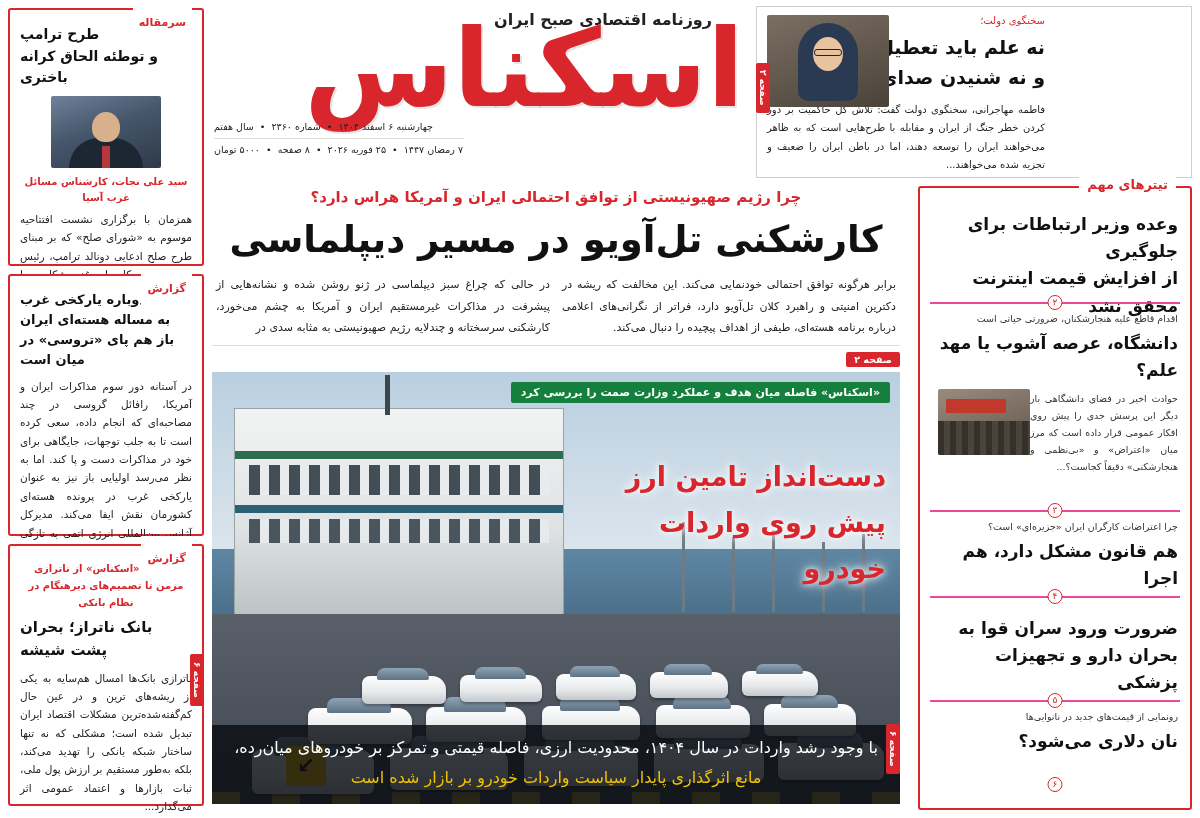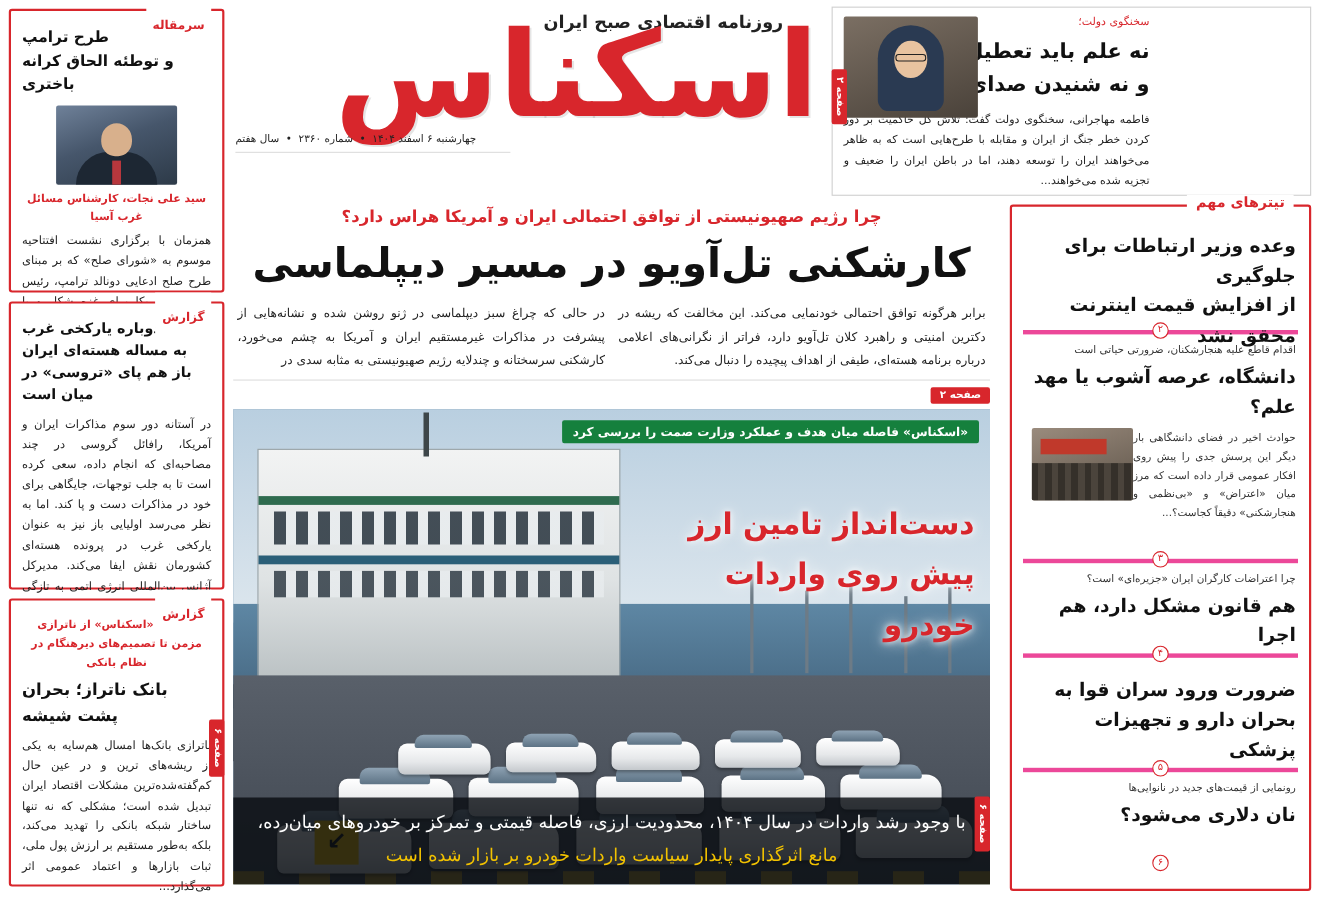--- a/index.html
+++ b/index.html
@@ -310,21 +310,21 @@
     border: 2px solid #d8262c;
     border-radius: 3px;
     padding: 16px 10px 8px;
   }
   #rc-title {
     position: absolute; top: -11px; right: 14px;
     background: #fff; color: #d8262c;
     font-size: 13px; font-weight: bold; padding: 0 8px;
   }
   .rc-item {
-    border-bottom: 4px solid #ec4899;
+    border-bottom: 2px solid #ec4899;
     padding: 7px 2px 9px;
     position: relative;
   }
   .rc-item:last-child { border-bottom: none; }
   .rc-kicker { font-size: 9.5px; color: #333; text-align: right; line-height: 1.6; margin-bottom: 4px; }
   .rc-head { font-size: 17px; font-weight: bold; color: #111; text-align: right; line-height: 1.6; }
   .rc-body { font-size: 9.5px; color: #333; text-align: justify; line-height: 1.8; margin-top: 5px; }
   .rc-thumb {
     float: left; width: 92px; height: 66px; margin: 4px 0 2px 6px;
     background: linear-gradient(160deg,#9a8b7d 0%,#5d5348 100%);
@@ -386,20 +386,29 @@
   <div id="masthead">
     <div id="logo-sub">روزنامه اقتصادی صبح ایران</div>
     <div id="logo">اسکناس</div>
     <div id="issueinfo">
       <div class="line">
         <span>چهارشنبه ۶ اسفند ۱۴۰۴</span>
         &nbsp;•&nbsp;
         <span>شماره ۲۳۶۰</span>
         &nbsp;•&nbsp;
         <span>سال هفتم</span>
+      </div>
+      <div>
+        <span>۷ رمضان ۱۴۴۷</span>
+        &nbsp;•&nbsp;
+        <span>۲۵ فوریه ۲۰۲۶</span>
+        &nbsp;•&nbsp;
+        <span>۸ صفحه</span>
+        &nbsp;•&nbsp;
+        <span>۵۰۰۰ تومان</span>
       </div>
     </div>
   </div>
 
   <div id="topright" class="greyframe">
     <div id="tr-photo">
       <div class="scarf"></div>
         <div class="face"></div>
         <div class="glasses"></div>
     </div>

